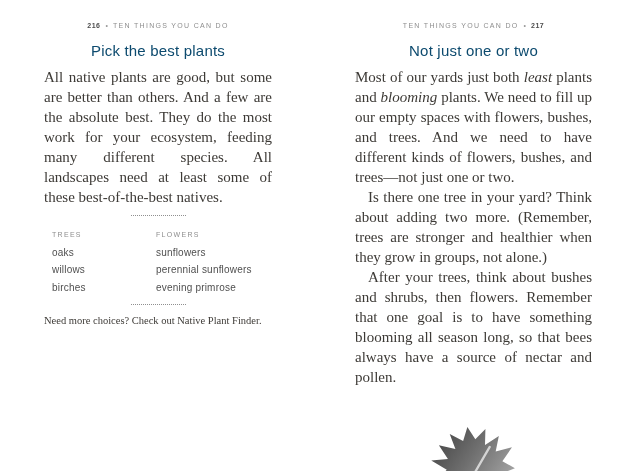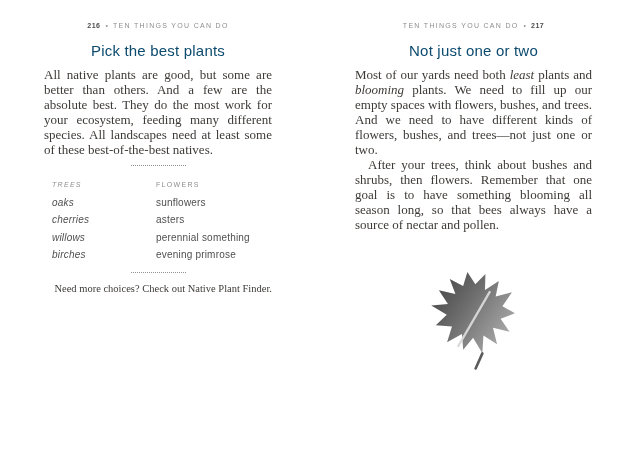--- a/index.html
+++ b/index.html
@@ -33,21 +33,21 @@
     margin-top: 13px;
     text-align: center;
     font-family: "Liberation Sans", sans-serif;
     font-size: 15px; font-weight: 400;
     color: #0c4a6e; letter-spacing: 0.2px;
   }
 
   
   .body-text {
     margin-top: 8px;
-    font-size: 13px; line-height: 15px;
+    font-size: 15px; line-height: 20px;
     color: #3d3a36;
     text-align: justify;
   }
   .body-text p { margin: 0; }
   .body-text p.indent { text-indent: 13px; }
   .italic { font-style: italic; }
 
   
   .divider {
     width: 55px; height: 0;
@@ -55,27 +55,27 @@
     border-top: 1.5px dotted #8f8f8f;
   }
 
   
   .plant-table {
     margin-top: 10px;
     padding-left: 8px;
     font-family: "Liberation Sans", sans-serif;
   }
   .pt-row { display: flex; align-items: center; height: 17.5px; }
-  .pt-cell-1 { width: 104px; font-style: italic; }
+  .pt-cell-1 { width: 104px; }
   .pt-head { font-size: 7px; letter-spacing: 1.3px; color: #8e8e8e; }
   .pt-item { font-size: 10px; letter-spacing: 0.2px; color: #4f4f4f; }
 
   .footnote {
     margin-top: 10px;
-    text-align: right;
+    text-align: left;
     font-size: 10.5px; color: #3d3a36;
   }
 
   
   .leaf-wrap {
     margin-top: 36px;
     display: flex; justify-content: center;
   }
   .leaf-wrap svg { transform: rotate(-8deg); }
 </style>
@@ -101,26 +101,22 @@
   <div class="plant-table">
     <div class="pt-row">
       <span class="pt-cell-1 pt-head">TREES</span>
       <span class="pt-head">FLOWERS</span>
     </div>
     <div class="pt-row">
       <span class="pt-cell-1 pt-item">oaks</span>
       <span class="pt-item">sunflowers</span>
     </div>
     <div class="pt-row">
-      <span class="pt-cell-1 pt-item">cherries</span>
-      <span class="pt-item">asters</span>
-    </div>
-    <div class="pt-row">
       <span class="pt-cell-1 pt-item">willows</span>
-      <span class="pt-item">perennial something</span>
+      <span class="pt-item">perennial sunflowers</span>
     </div>
     <div class="pt-row">
       <span class="pt-cell-1 pt-item">birches</span>
       <span class="pt-item">evening primrose</span>
     </div>
   </div>
 
   <div class="divider"></div>
 
   <div class="footnote">Need more choices? Check out Native Plant Finder.</div>
@@ -130,21 +126,22 @@
 
   <div class="running-head">
     <span>TEN THINGS YOU CAN DO</span>
     <span class="sep">•</span>
     <span class="pagenum">217</span>
   </div>
 
   <div class="chapter-title">Not just one or two</div>
 
   <div class="body-text">
-    <p><span>Most of our yards need both </span><span class="italic">least</span><span> plants and </span><span class="italic">blooming</span><span> plants. We need to fill up our empty spaces with flowers, bushes, and trees. And we need to have different kinds of flowers, bushes, and trees—not just one or two.</span></p>
+    <p><span>Most of our yards just both </span><span class="italic">least</span><span> plants and </span><span class="italic">blooming</span><span> plants. We need to fill up our empty spaces with flowers, bushes, and trees. And we need to have different kinds of flowers, bushes, and trees—not just one or two.</span></p>
+    <p class="indent">Is there one tree in your yard? Think about adding two more. (Remember, trees are stronger and healthier when they grow in groups, not alone.)</p>
     <p class="indent">After your trees, think about bushes and shrubs, then flowers. Remember that one goal is to have something blooming all season long, so that bees always have a source of nectar and pollen.</p>
   </div>
 
   <div class="leaf-wrap">
     <svg width="104" height="102" viewBox="0 0 104 116">
       <defs>
         <linearGradient id="leafGrad" x1="0" y1="0" x2="1" y2="0.9">
           <stop offset="0" stop-color="#3d3d3d"></stop>
           <stop offset="0.45" stop-color="#6f6f6f"></stop>
           <stop offset="1" stop-color="#b6b6b6"></stop>

